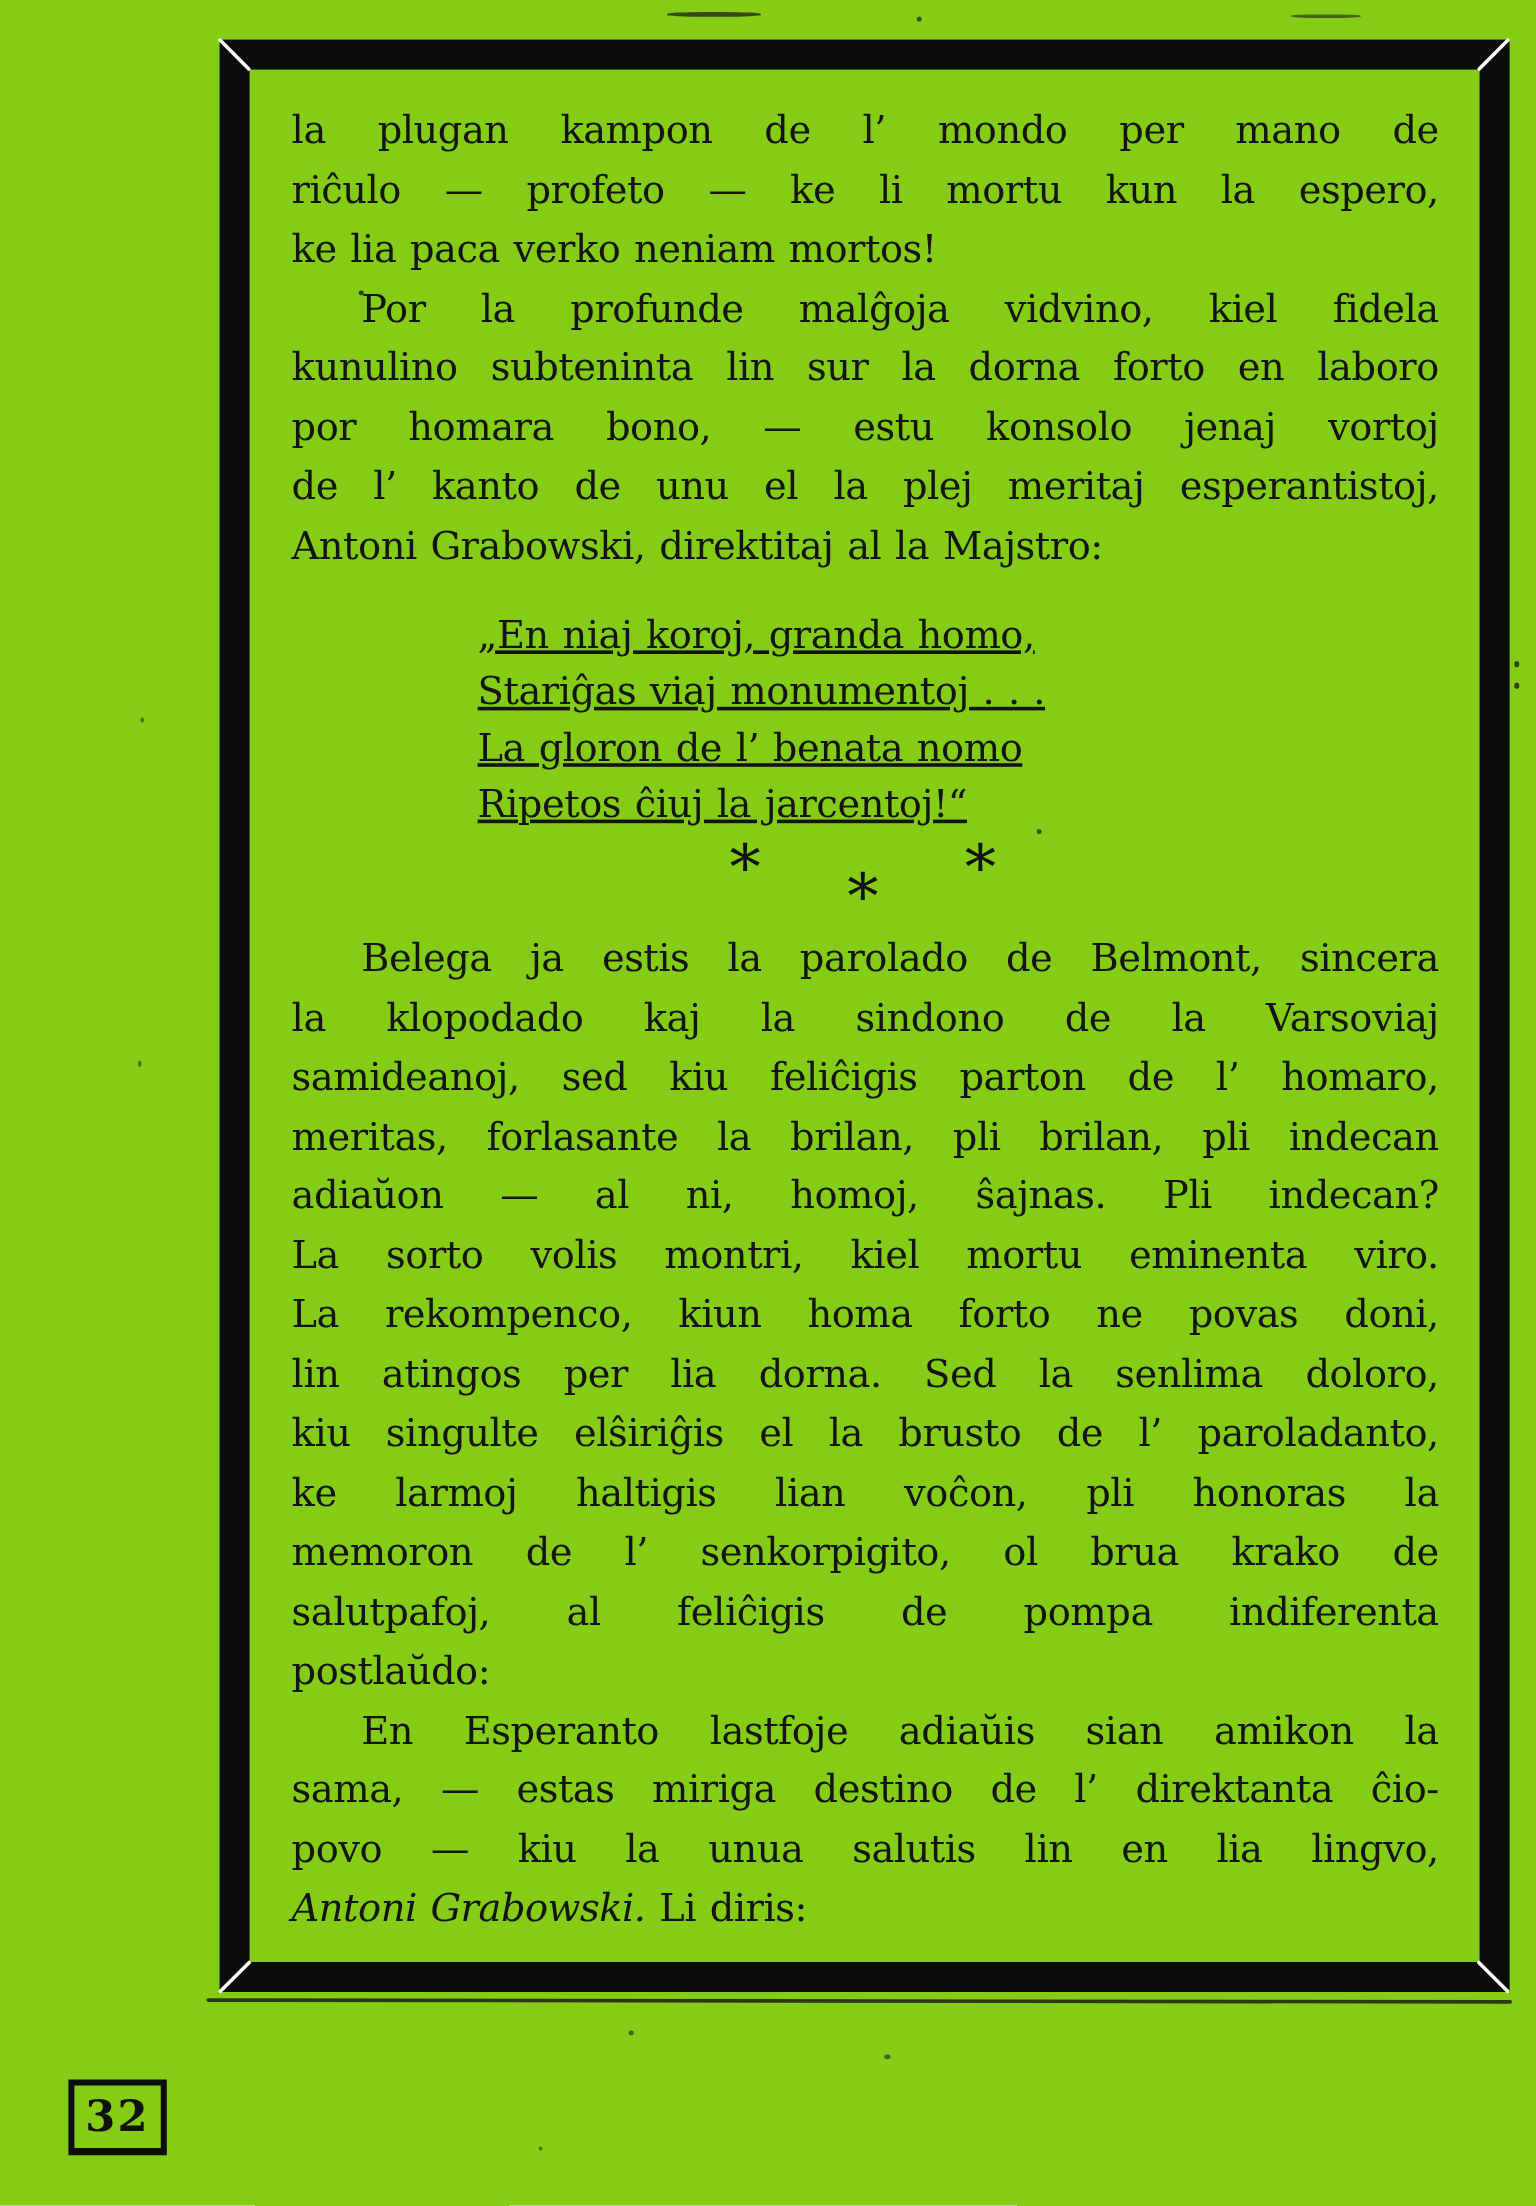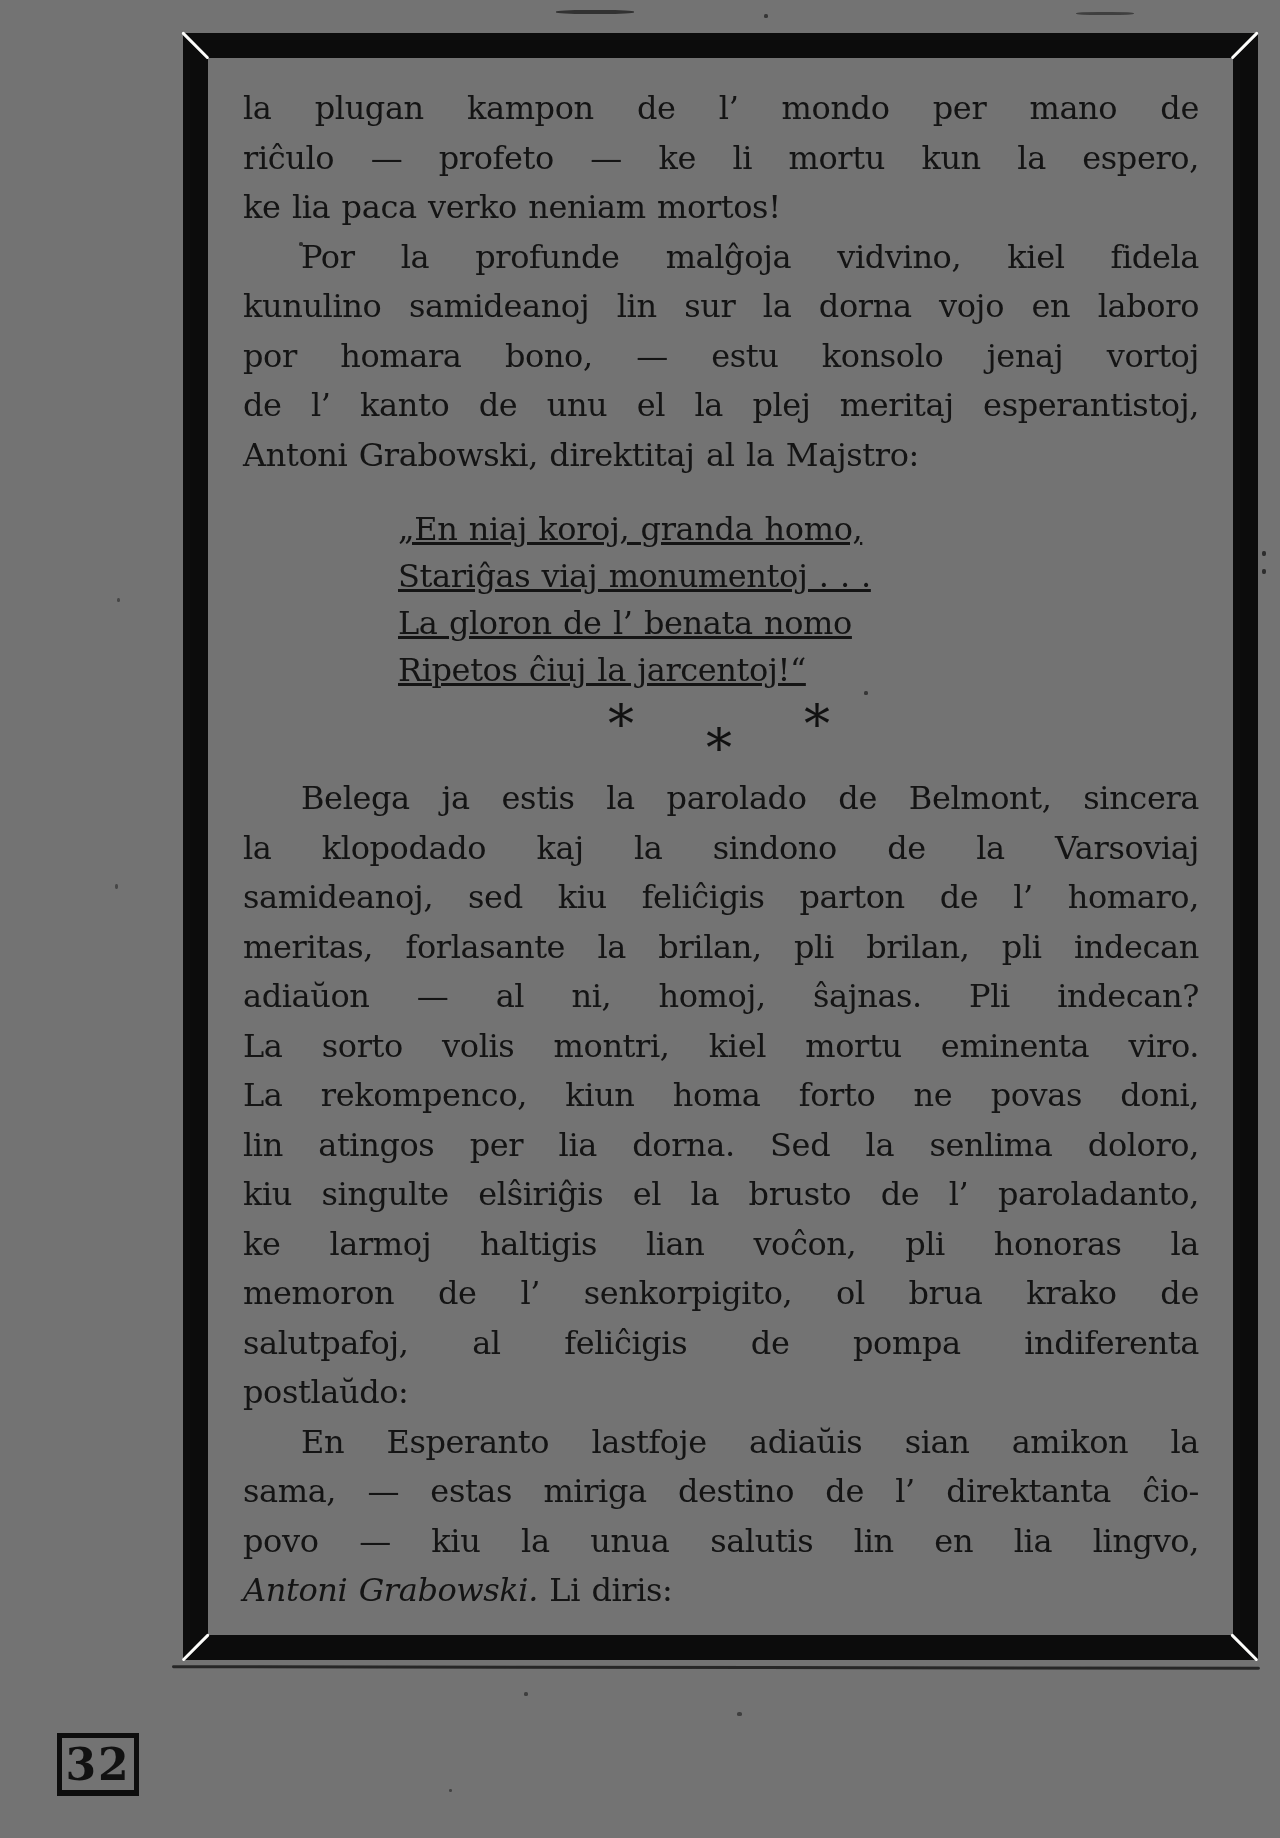--- a/index.html
+++ b/index.html
@@ -1,19 +1,19 @@
 <!DOCTYPE html>
 <html><head>
 <meta charset="utf-8">
 <style>
   html,body{margin:0;padding:0;background:#e9e9e9;}
   .page{
     position:relative;
     width:1280px;height:1838px;
-    background:#737373;
+    background:#84cc16;
     overflow:hidden;
     font-family:"DejaVu Serif","Liberation Serif",serif;
     color:#141414;
   }
   
   .frame{
     position:absolute;
     left:183px;top:33px;
     width:1075px;height:1627px;
     border:25px solid #0c0c0c;
@@ -55,21 +55,21 @@
   .star.s0{left:calc(50% - 113px);top:0px;}
   .star.s1{left:calc(50% + 83px);top:0px;}
   .star.s2{left:calc(50% - 15px);top:24px;}
   
   .pagenum{
     position:absolute;left:57px;top:1733px;
     width:82px;height:63px;
     border:5px solid #0d0d0d;border-bottom-width:6px;
     box-sizing:border-box;
     display:flex;align-items:center;justify-content:center;
-    font-size:44px;font-weight:bold;letter-spacing:2px;
+    font-size:36px;font-weight:bold;letter-spacing:2px;
     color:#111;
   }
   
   .speck{position:absolute;background:#1c1c1c;border-radius:40%;}
 </style>
 </head>
 <body>
 
 <div class="page">
 
@@ -81,21 +81,21 @@
   <div class="frame-shadow"></div>
 
   <div class="text-area">
       <div class="para">
         <div class="line j">la plugan kampon de l’ mondo per mano de</div>
         <div class="line j">riĉulo — profeto — ke li mortu kun la espero,</div>
         <div class="line">ke lia paca verko neniam mortos!</div>
       </div>
       <div class="para indent">
         <div class="line j">Por la profunde malĝoja vidvino, kiel fidela</div>
-        <div class="line j">kunulino samideanoj lin sur la dorna vojo en laboro</div>
+        <div class="line j">kunulino subteninta lin sur la dorna forto en laboro</div>
         <div class="line j">por homara bono, — estu konsolo jenaj vortoj</div>
         <div class="line j">de l’ kanto de unu el la plej meritaj esperantistoj,</div>
         <div class="line">Antoni Grabowski, direktitaj al la Majstro:</div>
       </div>
       <div class="verse">
         <div class="line">„En niaj koroj, granda homo,</div>
         <div class="line">Stariĝas viaj monumentoj . . .</div>
         <div class="line">La gloron de l’ benata nomo</div>
         <div class="line">Ripetos ĉiuj la jarcentoj!“</div>
       </div>

